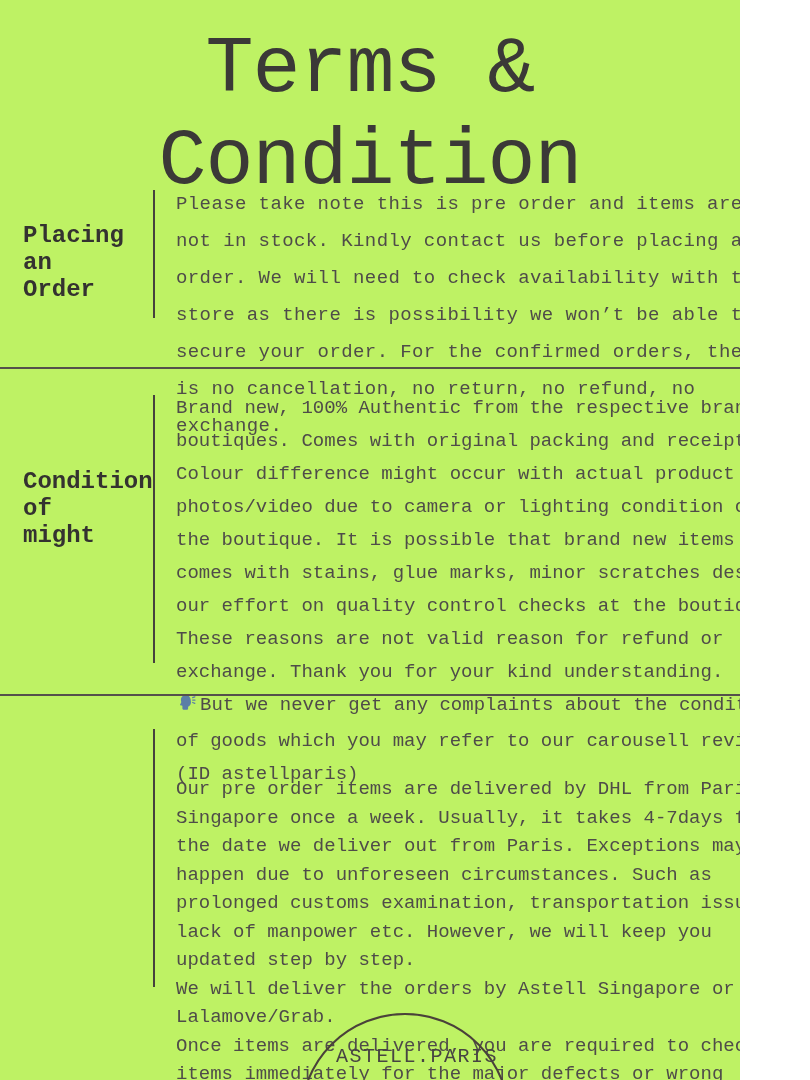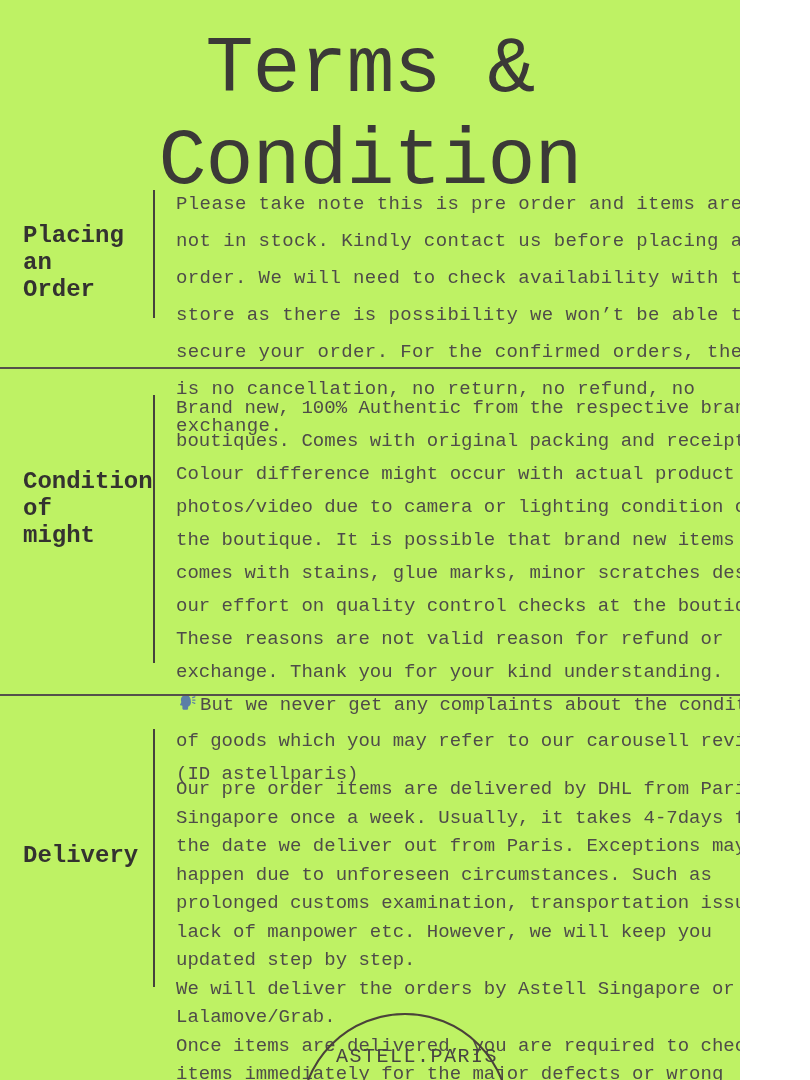--- a/index.html
+++ b/index.html
@@ -89,21 +89,20 @@
     <p>
       <span class="emoji-icon"><svg width="20" height="20" viewBox="0 0 24 24">
             <path fill="#5b7fa6" d="M12.5 2.2c-3.8 0-6.6 2.7-6.6 5.8 0 1.4.5 2.3.3 3.4-.2.9-1.3 2-1.3 2.6 0 .5.4.8 1 .9l1.1.2c.5.1.7.4.7 1v2.8c0 .6.5 1.1 1.1 1.1h4.6c.6 0 1.1-.5 1.1-1.1v-2.3c2.1-1 3.5-3 3.5-5.5 0-5-2.5-8.9-5.5-8.9z"></path>
             <path stroke="#5b7fa6" stroke-width="1.5" fill="none" stroke-linecap="round" d="M20 8.5h2.8M20 11.4l2.6 1M20 5.6l2.6-1"></path>
           </svg></span><span>But we never get any complaints about the condition of goods which you may refer to our carousell reviews (ID astellparis)</span>
     </p>
   </div>
 
   <div class="hdivider" id="divider-2"></div>
 
-  <div class="sec-label" id="label-3">Delivery</div>
   <div class="vline" id="vline-3"></div>
   <div class="sec-body" id="body-3">
     <p>Our pre order items are delivered by DHL from Paris to Singapore once a week. Usually, it takes 4-7days from the date we deliver out from Paris. Exceptions may happen due to unforeseen circumstances. Such as prolonged customs examination, transportation issue, lack of manpower etc. However, we will keep you updated step by step.</p>
     <p>We will deliver the orders by Astell Singapore or Lalamove/Grab.</p>
     <p>Once items are delivered, you are required to check items immediately for the major defects or wrong items. We are unable to accept returns after the goods is accepted in good condition.</p>
   </div>
 
   <div class="badge-circle">
     <div class="badge-text">ASTELL.PARIS</div>
   </div>

